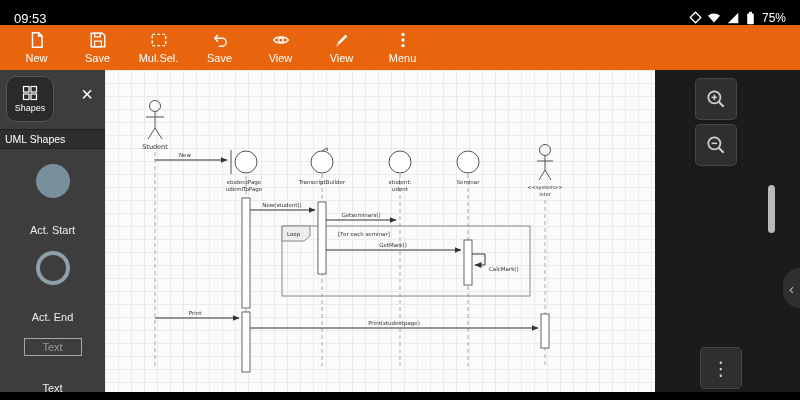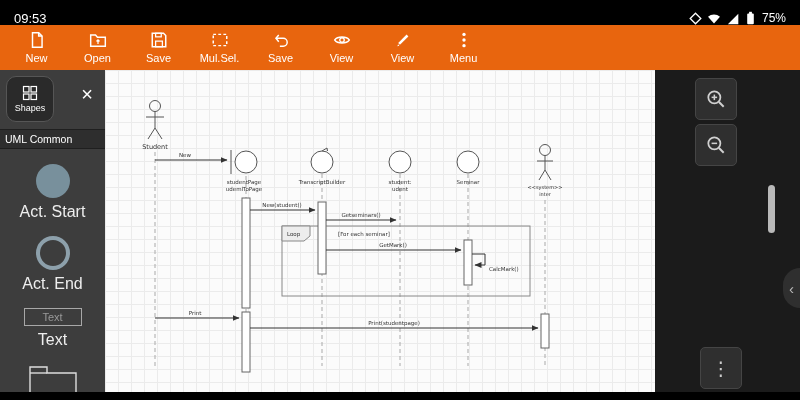--- a/index.html
+++ b/index.html
@@ -3,21 +3,21 @@
 <meta charset="utf-8">
 <style>
   *{box-sizing:border-box;margin:0;padding:0}
   html,body{width:800px;height:400px;overflow:hidden;background:#000;
     font-family:"Liberation Sans","DejaVu Sans",sans-serif}
   .screen{position:relative;width:800px;height:400px;background:#000}
 
   
   .status-bar{position:absolute;top:0;left:0;right:0;height:36px;display:flex;
     align-items:center;justify-content:space-between;padding:0 14px;color:#fff;font-size:13px}
-  .status-icons{display:flex;align-items:flex-end;gap:5px}
+  .status-icons{display:flex;align-items:flex-start;gap:5px}
   .battery-pct{font-size:12px}
 
   
   .toolbar{position:absolute;top:25px;left:0;right:0;height:45px;background:#E8650E;
     display:flex;align-items:stretch;padding-left:6px}
   .tb-item{width:61px;display:flex;flex-direction:column;align-items:center;
     justify-content:center;gap:3px;cursor:pointer}
   .tb-label{color:#fff;font-size:11px;white-space:nowrap}
 
   
@@ -26,21 +26,21 @@
   
   .sidebar{position:absolute;left:0;top:0;width:105px;height:324px;background:#3d3d3d;overflow:hidden}
   .sb-top{display:flex;align-items:flex-start;justify-content:space-between;padding:6px 6px 0 6px}
   .shapes-btn{width:48px;height:46px;background:#2a2a2a;border:1px solid #565656;border-radius:10px;
     display:flex;flex-direction:column;align-items:center;justify-content:center;gap:2px;cursor:pointer}
   .shapes-label{color:#fff;font-size:9px}
   .close-btn{color:#fff;font-size:20px;line-height:1;padding:8px 6px 0 0;cursor:pointer}
   .sb-header{margin-top:7px;background:#2e2e2e;border-top:1px solid #1f1f1f;border-bottom:1px solid #1f1f1f;
     color:#fff;font-size:10.5px;padding:3px 0 3px 5px}
   .sb-item{display:flex;flex-direction:column;align-items:center;margin-top:15px;cursor:pointer}
-  .sb-label{color:#eee;font-size:16px;margin-top:5px}
+  .sb-label{color:#eee;font-size:11px;margin-top:26px}
   .circle-filled{width:34px;height:34px;border-radius:50%;background:#78909C}
   .circle-ring{width:34px;height:34px;border-radius:50%;border:4px solid #8da0ab}
   .text-preview{width:58px;height:18px;border:1px solid #a8a8a8;color:#999;font-size:11px;
     display:flex;align-items:center;justify-content:center}
 
   
   .canvas{position:absolute;left:105px;top:0;width:550px;height:392px;background-color:#fbfbfb;
     background-image:linear-gradient(#ebebeb 1px,transparent 1px),
                      linear-gradient(90deg,#ebebeb 1px,transparent 1px);
     background-size:13px 13px}
@@ -86,27 +86,20 @@
     </div>
   </div>
 
   <div class="toolbar">
     <div class="tb-item">
       <svg width="18" height="18" viewBox="0 0 16 16">
         <path d="M4 1.5 H9.5 L12.5 4.5 V14.5 H4 z" fill="none" stroke="#fff" stroke-width="1.3"></path>
         <path d="M9.5 1.5 V4.5 H12.5" fill="none" stroke="#fff" stroke-width="1.3"></path>
       </svg>
       <span class="tb-label">New</span>
-    </div>
-    <div class="tb-item">
-      <svg width="18" height="18" viewBox="0 0 16 16">
-        <path d="M1.5 13.5 V3.5 H5.8 L7.5 5.5 H14.5 V13.5 z" fill="none" stroke="#fff" stroke-width="1.3"></path>
-        <path d="M8 11.5 V8 M6.6 9.2 L8 7.8 L9.4 9.2" fill="none" stroke="#fff" stroke-width="1.1"></path>
-      </svg>
-      <span class="tb-label">Open</span>
     </div>
     <div class="tb-item">
       <svg width="18" height="18" viewBox="0 0 16 16">
         <path d="M2 2 H12 L14 4 V14 H2 z" fill="none" stroke="#fff" stroke-width="1.3"></path>
         <rect x="5" y="9" width="6" height="5" fill="none" stroke="#fff" stroke-width="1.1"></rect>
         <rect x="5" y="2" width="5" height="3.2" fill="none" stroke="#fff" stroke-width="1.1"></rect>
       </svg>
       <span class="tb-label">Save</span>
     </div>
     <div class="tb-item">
@@ -157,21 +150,21 @@
             <rect x="1.5" y="9" width="5.5" height="5.5" fill="none" stroke="#fff" stroke-width="1.2"></rect>
             <rect x="9" y="9" width="5.5" height="5.5" fill="none" stroke="#fff" stroke-width="1.2"></rect>
           </svg>
           <span class="shapes-label">Shapes</span>
         </div>
         <div class="close-btn">
           <span>×</span>
         </div>
       </div>
 
-      <div class="sb-header">UML Common</div>
+      <div class="sb-header">UML Shapes</div>
 
       <div class="sb-item">
         <div class="circle-filled"></div>
         <div class="sb-label">Act. Start</div>
       </div>
 
       <div class="sb-item">
         <div class="circle-ring"></div>
         <div class="sb-label">Act. End</div>
       </div>

